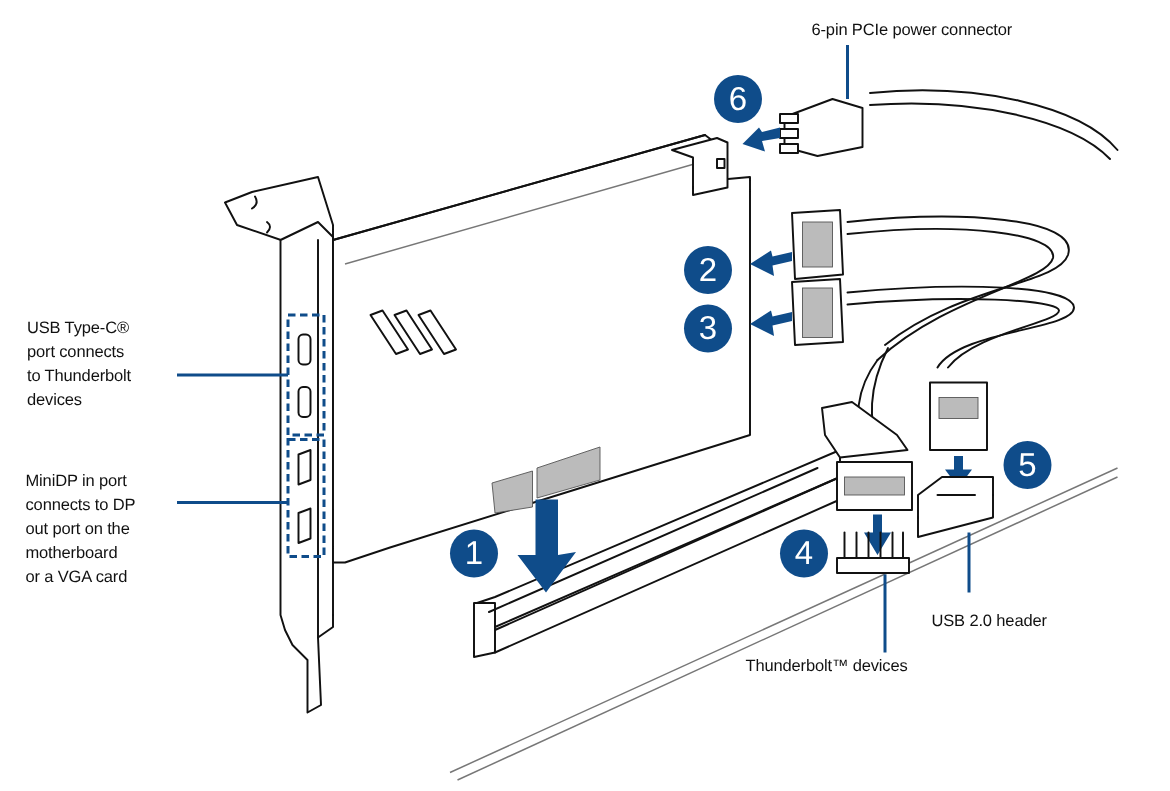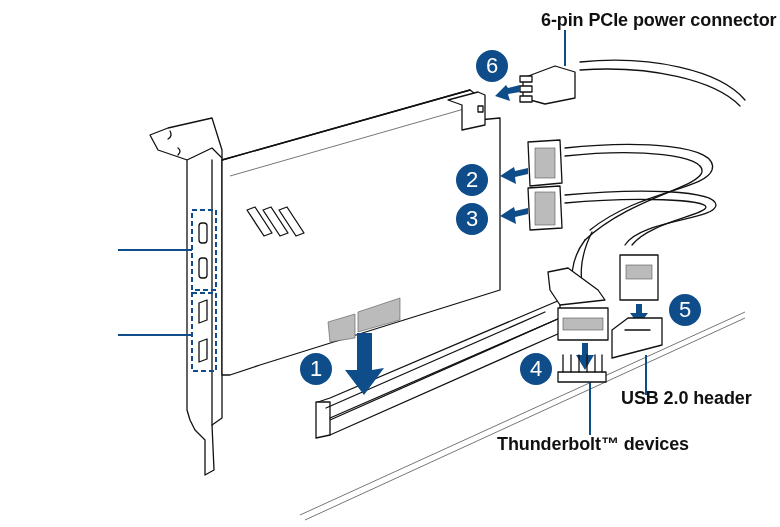--- a/index.html
+++ b/index.html
@@ -1,22 +1,22 @@
 <!DOCTYPE html>
 <html><head>
 <meta charset="utf-8">
 <style>
   html, body { margin: 0; padding: 0; background: #ffffff; }
   #stage { position: relative; width: 780px; height: 527px; overflow: hidden; background: #fff; }
   svg#art { position: absolute; left: 0; top: 0; }
   .lbl {
     position: absolute;
     font-family: "Liberation Sans", sans-serif;
-    font-weight: bold;
-    font-size: 18px;
+    font-weight: normal;
+    font-size: 11px;
     line-height: 16px;
     color: #111;
     white-space: pre;
     letter-spacing: -0.1px;
   }
   .badge {
     position: absolute;
     width: 32px; height: 32px;
     border-radius: 50%;
     background: #0f4c8a;
@@ -154,15 +154,24 @@
 </svg>
 
 <div class="badge" style="left:300px;top:353px;">1</div>
 <div class="badge" style="left:456px;top:164px;">2</div>
 <div class="badge" style="left:456px;top:203px;">3</div>
 <div class="badge" style="left:520px;top:353px;">4</div>
 <div class="badge" style="left:669px;top:294px;">5</div>
 <div class="badge" style="left:476px;top:50px;">6</div>
 
 <div class="lbl" style="left:541px;top:12px;">6-pin PCIe power connector</div>
-<div class="lbl" style="left:621px;top:390px;">USB 2.0 header</div>
+<div class="lbl" style="left:18px;top:211px;">USB Type-C®
+port connects
+to Thunderbolt
+devices</div>
+<div class="lbl" style="left:17px;top:313px;">MiniDP in port
+connects to DP
+out port on the
+motherboard
+or a VGA card</div>
+<div class="lbl" style="left:621px;top:406px;">USB 2.0 header</div>
 <div class="lbl" style="left:497px;top:436px;">Thunderbolt™ devices</div>
 </div>
 
 </body></html>

